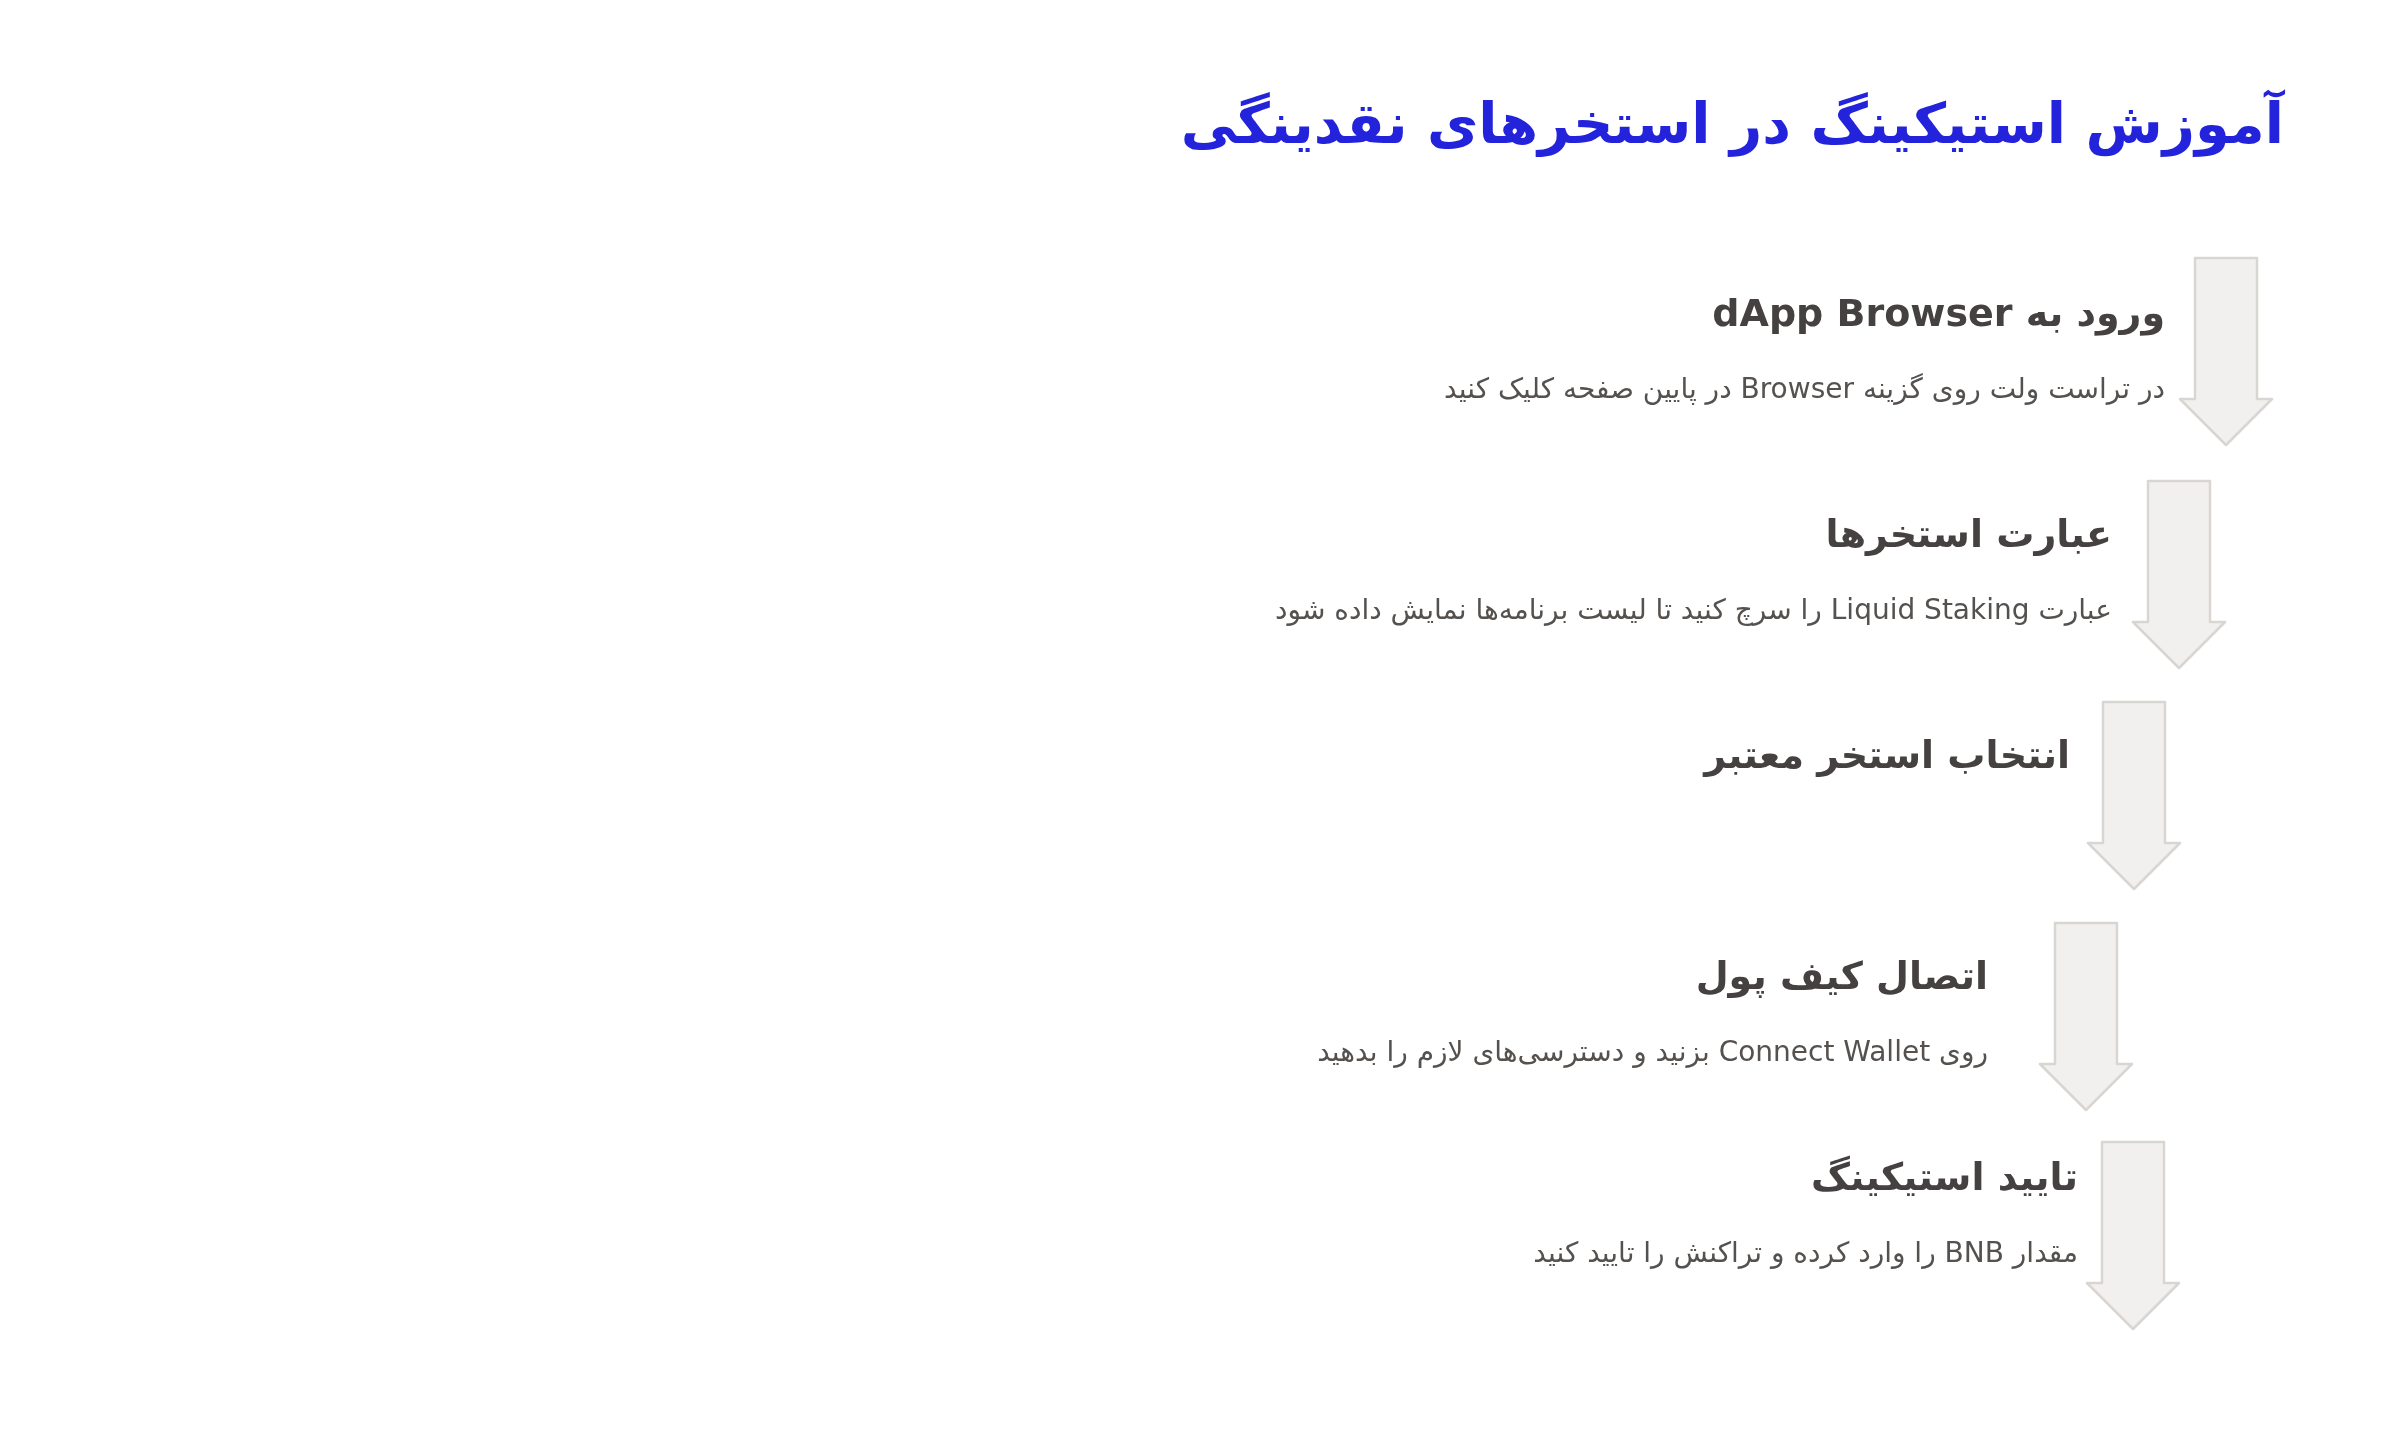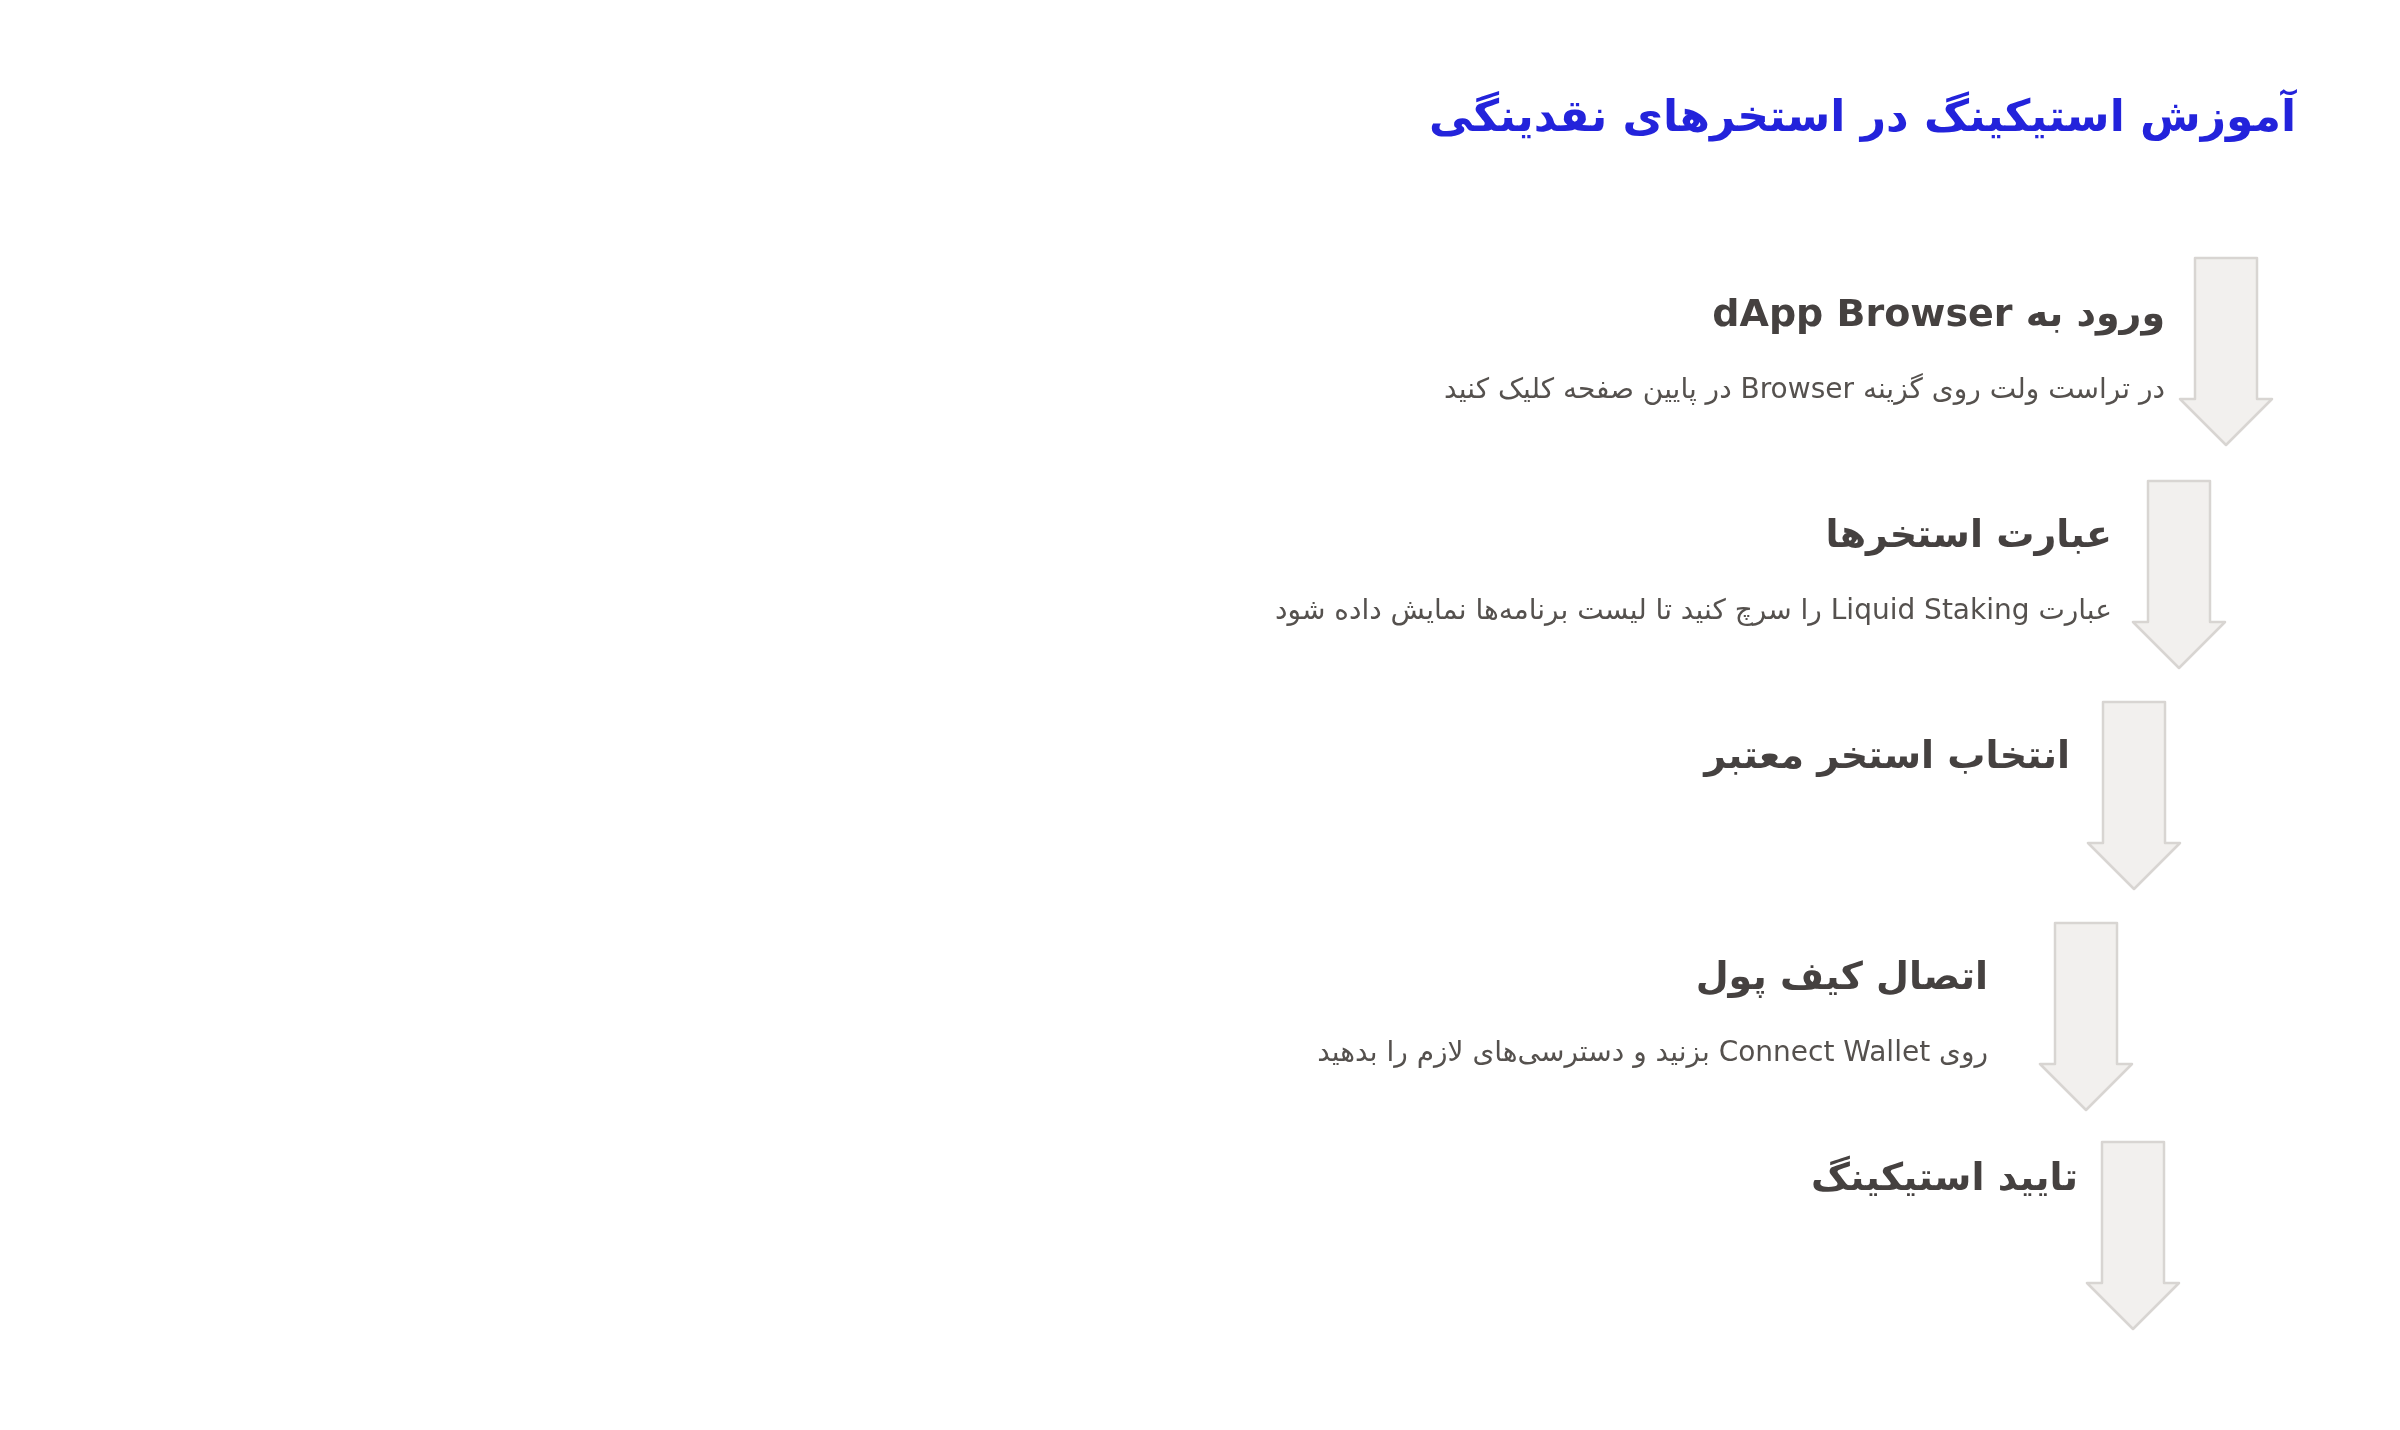--- a/index.html
+++ b/index.html
@@ -15,22 +15,22 @@
   body{
     background:var(--background);
     font-family:"DejaVu Sans","Liberation Sans",sans-serif;
     position:relative;
     overflow:hidden;
     direction:rtl;
   }
   .page-title{
     position:absolute;
     top:86px;
-    right:104px;
-    font-size:44px;
+    right:116px;
+    font-size:56px;
     font-weight:700;
     line-height:1.35;
     color:var(--title-color);
     white-space:nowrap;
     text-align:right;
   }
   .step{
     position:absolute;
     text-align:right;
   }
@@ -103,16 +103,17 @@
 <div class="step" id="step-4">
   <div class="step-heading">اتصال کیف پول</div>
   <div class="step-desc">روی Connect Wallet بزنید و دسترسی‌های لازم را بدهید</div>
 </div>
 <svg class="arrow" id="arrow-4" viewBox="0 0 96 192" xmlns="http://www.w3.org/2000/svg">
   <polygon points="17,2 79,2 79,143 94,143 48,189 2,143 17,143"></polygon>
 </svg>
 
 <div class="step" id="step-5">
   <div class="step-heading">تایید استیکینگ</div>
+  <div class="step-desc">مقدار BNB را وارد کرده و تراکنش را تایید کنید</div>
 </div>
 <svg class="arrow" id="arrow-5" viewBox="0 0 96 192" xmlns="http://www.w3.org/2000/svg">
   <polygon points="17,2 79,2 79,143 94,143 48,189 2,143 17,143"></polygon>
 </svg>
 
 </body></html>

